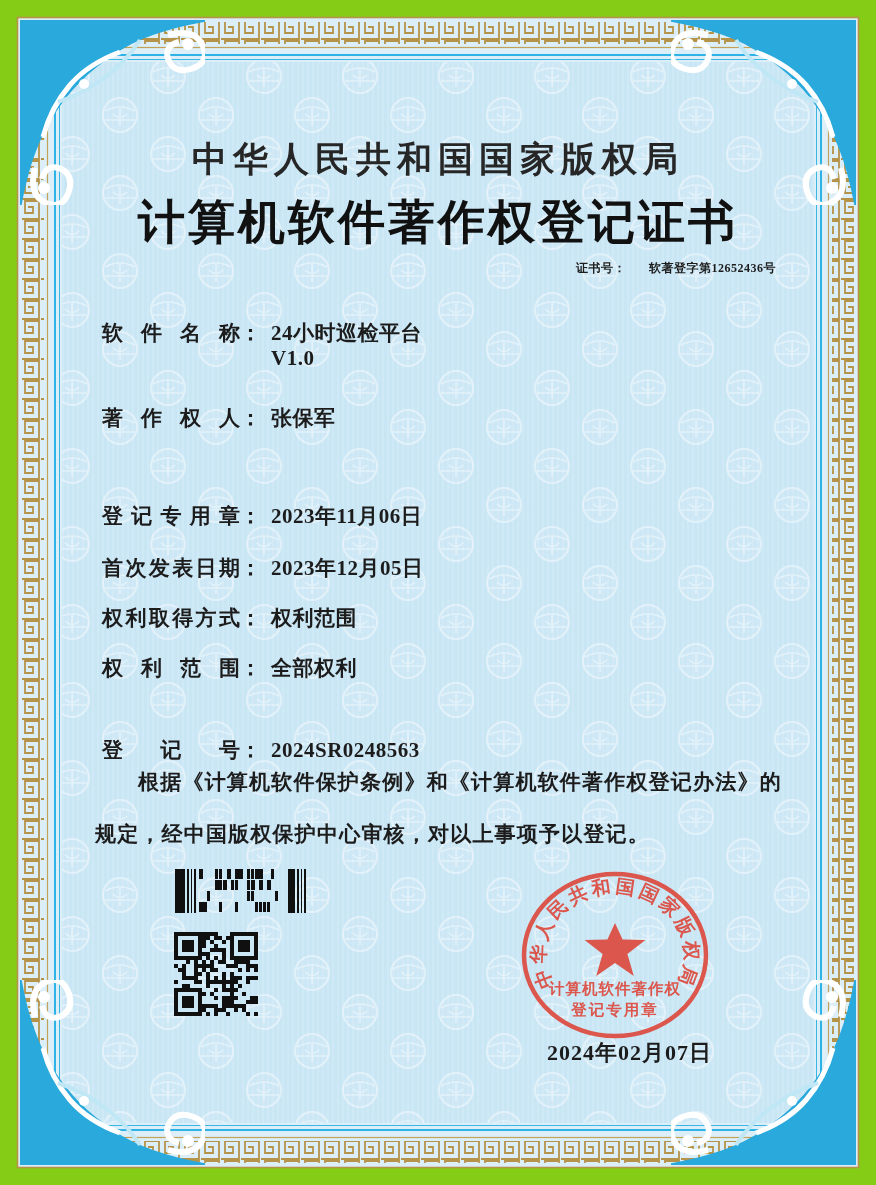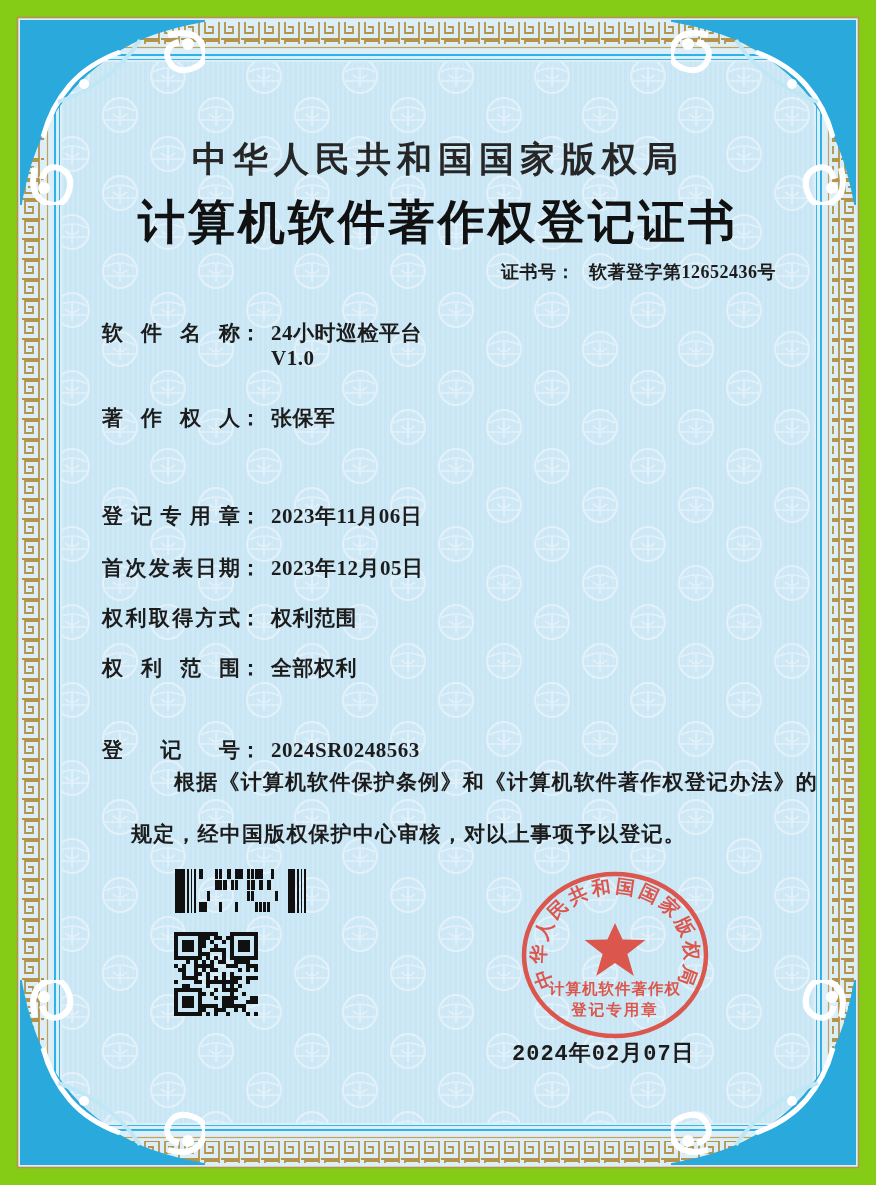--- a/index.html
+++ b/index.html
@@ -31,41 +31,41 @@
     text-align:center;font-size:35px;line-height:40px;
     font-weight:600;letter-spacing:6px;color:#262626;
   }
   .cert-title{
     position:absolute;top:198px;left:0;width:100%;
     text-align:center;font-size:47px;line-height:48px;
     font-weight:800;letter-spacing:3px;color:#111;
   }
   .cert-no{
     position:absolute;top:260px;right:100px;
-    font-size:18px;font-weight:700;letter-spacing:.5px;
-    display:flex;gap:14px;white-space:nowrap;
+    font-size:12px;font-weight:700;letter-spacing:.5px;
+    display:flex;gap:23px;white-space:nowrap;
   }
   .field-row{position:absolute;left:102px;display:flex;align-items:flex-start;font-size:21px;font-weight:700;line-height:25px;}
   .row-0{top:321px}.row-1{top:406px}.row-2{top:504px}.row-3{top:556px}
   .row-4{top:606px}.row-5{top:656px}.row-6{top:738px}
   .f-label{display:inline-block;width:138px;text-align:justify;text-align-last:justify;}
   .f-colon{display:inline-block;}
   .f-value{margin-left:10px;max-width:510px;letter-spacing:.5px;}
   .statement{
     position:absolute;left:95px;top:756px;width:700px;
     font-size:21px;font-weight:700;line-height:52px;letter-spacing:1.2px;
   }
-  .statement-line{white-space:nowrap;margin-left:36px;}
+  .statement-line{white-space:nowrap;}
   .statement-line.first{text-indent:2.05em;}
   .barcode{position:absolute;left:175px;top:869px;}
   .qrcode{position:absolute;left:174px;top:932px;}
   .seal{position:absolute;left:517px;top:870px;opacity:.92;}
   .issue-date{
     position:absolute;left:512px;top:1038px;width:200px;
-    text-align:left;font-size:22px;font-weight:700;letter-spacing:1px;font-family:Liberation Mono, monospace;
+    text-align:right;font-size:22px;font-weight:700;letter-spacing:1px;
   }
   .defs-hidden{position:absolute;width:0;height:0;overflow:hidden;}
 </style>
 </head>
 <body>
 
 <div class="page">
 
   <div class="band-area"></div>
   <div class="interior"></div>

